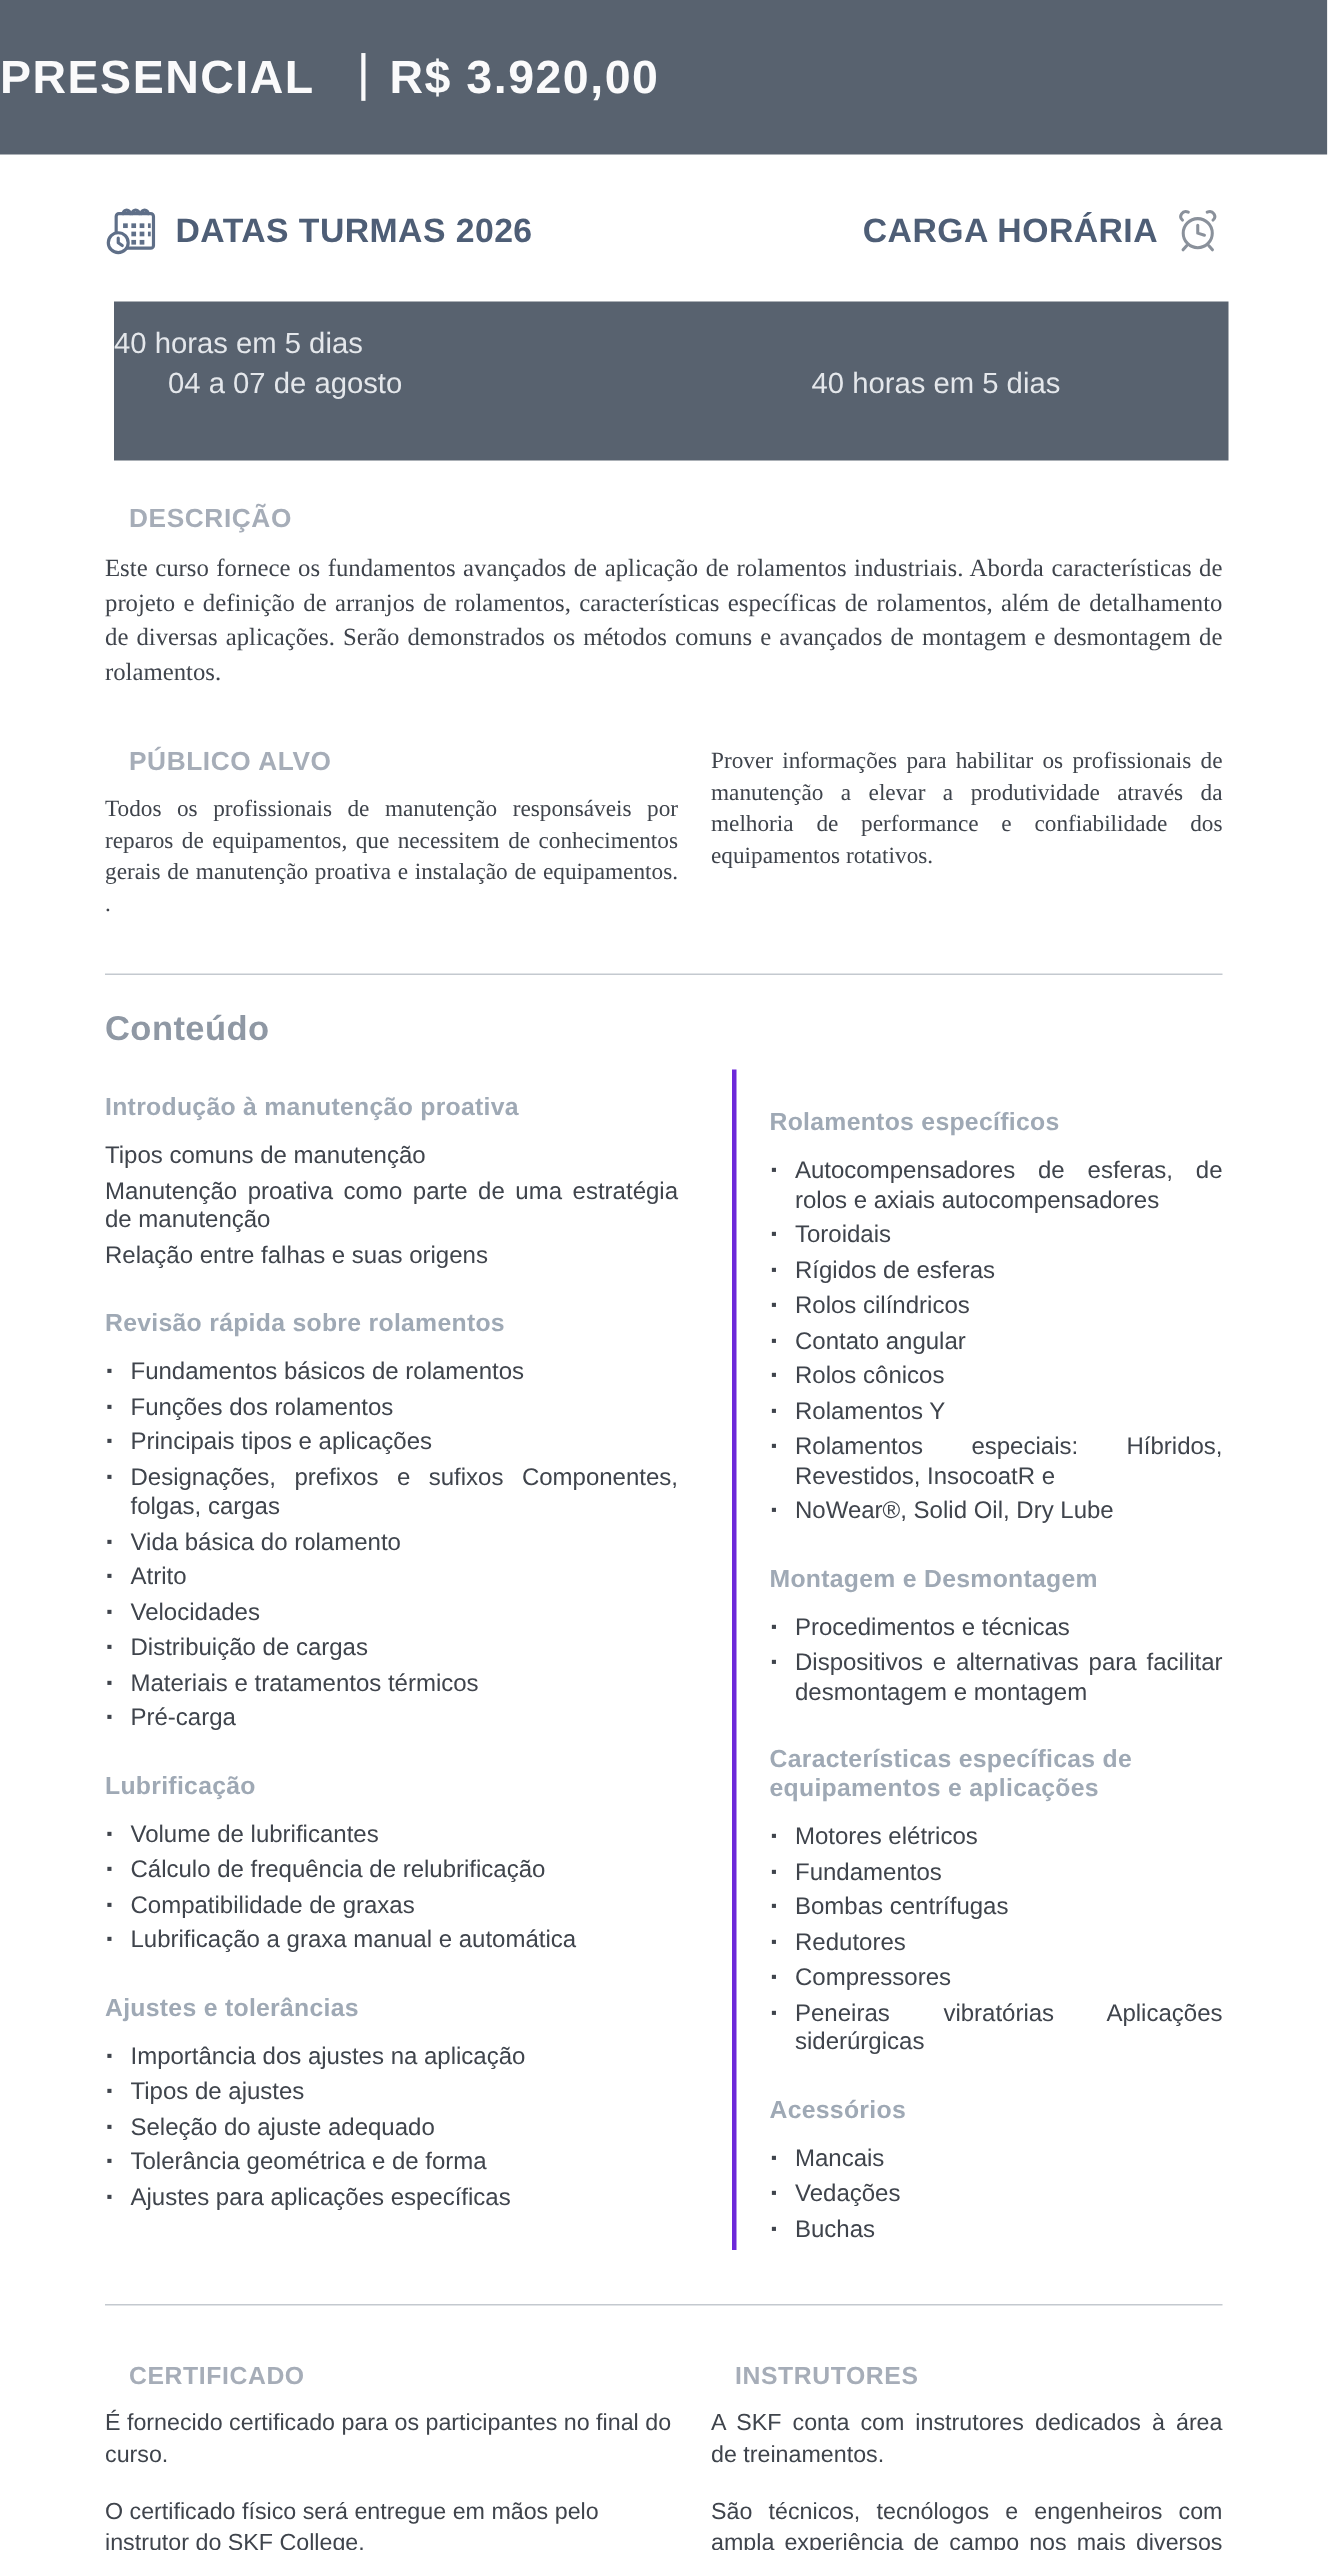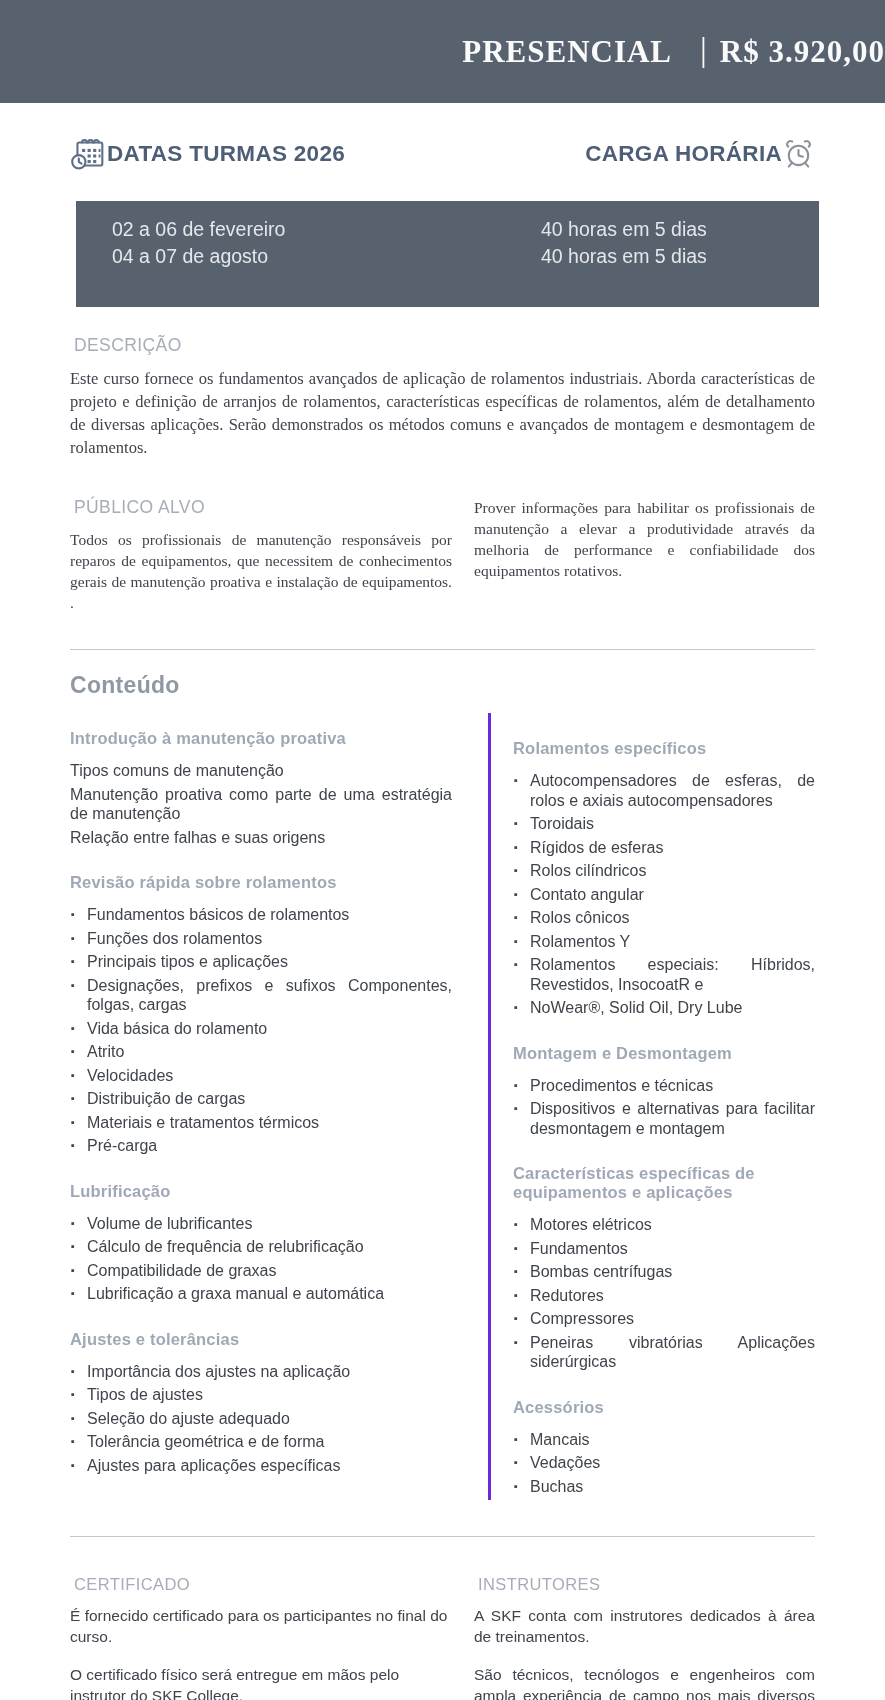--- a/index.html
+++ b/index.html
@@ -1,39 +1,39 @@
 <!DOCTYPE html>
 <html lang="pt"><head>
 <meta charset="utf-8">
 <style>
   * { box-sizing: border-box; }
   html,body { margin:0; padding:0; background:#ffffff; }
   body { font-family:"Liberation Sans", sans-serif; color:#3F444C; }
   .page { width:885px; height:1700px; margin:0 auto; background:#fff; overflow:hidden; }
 
   
-  .topbar { height:103px; background:#58626F; display:flex; align-items:center; justify-content:flex-end;font-family:Liberation Serif, serif; }
+  .topbar { height:103px; background:#58626F; display:flex; align-items:center; justify-content:flex-start; }
   .title { margin:0; display:flex; align-items:center; color:#FAFAFB; font-size:31px; font-weight:700; letter-spacing:1px; }
   .title .pipe { font-weight:400; font-size:34px; margin:0 12px 0 28px; transform:translateY(-2px); }
 
   .content { padding:0 70px; }
 
   
   .schedule-head { margin-top:33px; display:flex; justify-content:space-between; align-items:center; }
-  .sched-title { margin:0; font-size:22.5px; font-weight:700; color:#4E5E76; letter-spacing:.3px; display:flex; align-items:center; }
+  .sched-title { margin:0; font-size:22.5px; font-weight:700; color:#4E5E76; letter-spacing:.3px; display:flex; align-items:center; gap:10px; }
   .icon { display:inline-flex; align-items:center; }
 
   
   .date-box { background:#58626F; margin:30px -4px 0 6px; padding:15px 0 38px; }
   .sched-row { display:grid; grid-template-columns:465px 1fr; color:#E4E7EB; font-size:19.5px; line-height:26.5px; }
   .sched-date { padding-left:36px; }
   .sched-hours { padding-left:0; }
 
   
-  .sec-heading { color:#A6ADB8; font-size:17.5px; font-weight:400; letter-spacing:.4px; margin:0 4px 11px; }
+  .sec-heading { color:#A6ADB8; font-size:17.5px; font-weight:700; letter-spacing:.4px; margin:0 16px 11px; }
   .sec-heading.sm { font-size:16.5px; }
 
   .desc { margin-top:28px; }
   .body-text { color:#3F444C; font-size:16.5px; line-height:23px; margin:0;font-family:Liberation Serif, serif; }
   .body-text.sm { font-size:15.5px; line-height:21px; }
   .justify { text-align:justify; }
 
   .two-col { display:grid; grid-template-columns:382px 1fr; margin-top:38px; align-items:start; }
   .two-col .col-right { padding-left:22px; }
 
@@ -109,21 +109,20 @@
             <path d="M27.5 9 C30.5 6.5 27.5 1.8 23.5 3.6"></path>
             <path d="M9.5 26.5 l-2.6 3"></path>
             <path d="M24.5 26.5 l2.6 3"></path>
           </svg>
         </span>
       </h2>
     </div>
 
     <div class="date-box">
         <div class="sched-row">
-          <span class="sched-date">02 a 06 de fevereiro</span>
           <span class="sched-hours">40 horas em 5 dias</span>
         </div>
         <div class="sched-row">
           <span class="sched-date">04 a 07 de agosto</span>
           <span class="sched-hours">40 horas em 5 dias</span>
         </div>
       </div>
 
     <section class="desc">
       <h3 class="sec-heading">DESCRIÇÃO</h3>

